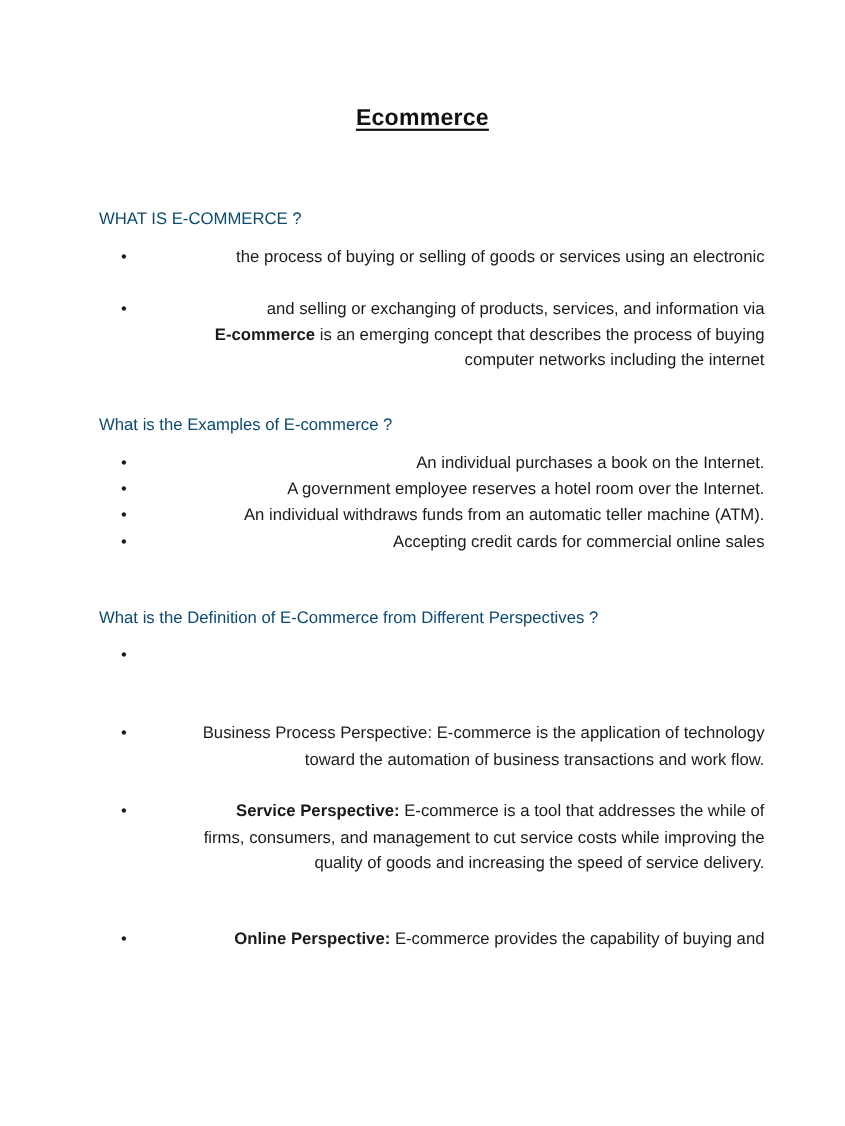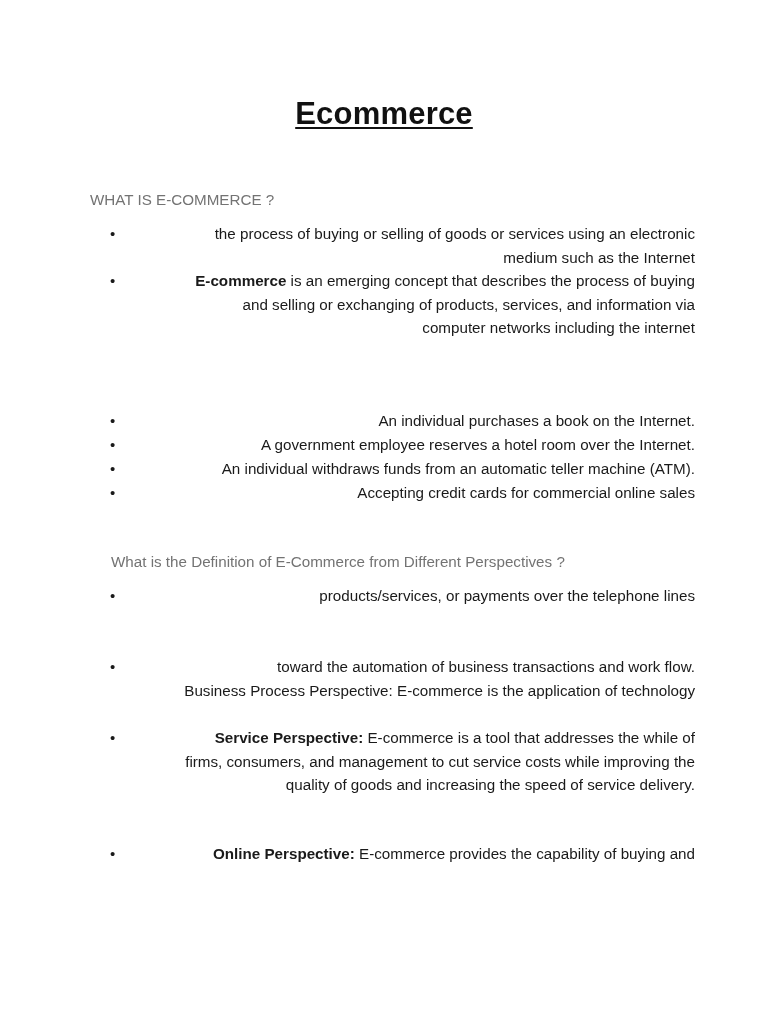--- a/index.html
+++ b/index.html
@@ -19,34 +19,34 @@
       position: absolute;
       left: 0; top: 0;
       width: 768px; height: 1024px;
       background: #ffffff;
     }
     .title {
       position: absolute;
       left: 0; width: 768px;
       top: 96px;
       text-align: center;
-      font-size: 31px;
+      font-size: 21px;
       font-weight: bold;
       text-decoration: underline;
       text-underline-offset: 3px;
       text-decoration-thickness: 2px;
       color: #111;
       letter-spacing: 0.2px;
     }
     .heading {
       position: absolute;
       left: 90px;
       font-size: 15.2px;
       line-height: 20px;
-      color: #737373;
+      color: #0c4a6e;
       white-space: nowrap;
     }
     .bullet {
       position: absolute;
       left: 110px;
       width: 580px;
       font-size: 15.2px;
       line-height: 23.6px;
       color: #1a1a1a;
     }
@@ -76,33 +76,33 @@
 <div class="page">
 
   <div class="title">Ecommerce</div>
 
   <div class="heading" style="top:190px;">WHAT IS E-COMMERCE ?</div>
 
   <div class="bullet" style="top:222px;">
     <span class="dot">•</span>
     <div class="text">
       <span class="line">the process of buying or selling of goods or services using an electronic</span>
-      <span class="line">medium such as the Internet</span>
     </div>
   </div>
 
   <div class="bullet" style="top:269px;">
     <span class="dot">•</span>
     <div class="text">
+      <span class="line">and selling or exchanging of products, services, and information via</span>
       <span class="line"><b>E-commerce</b><span> is an emerging concept that describes the process of buying</span></span>
-      <span class="line">and selling or exchanging of products, services, and information via</span>
       <span class="line">computer networks including the internet</span>
     </div>
   </div>
 
+  <div class="heading" style="top:377px;">What is the Examples of E-commerce ?</div>
 
   <div class="bullet" style="top:409px;">
     <span class="dot">•</span>
     <div class="text">
       <span class="line">An individual purchases a book on the Internet.</span>
     </div>
   </div>
   <div class="bullet" style="top:433px;">
     <span class="dot">•</span>
     <div class="text">
@@ -115,34 +115,33 @@
       <span class="line">An individual withdraws funds from an automatic teller machine (ATM).</span>
     </div>
   </div>
   <div class="bullet" style="top:481px;">
     <span class="dot">•</span>
     <div class="text">
       <span class="line">Accepting credit cards for commercial online sales</span>
     </div>
   </div>
 
-  <div class="heading" style="top:552px;margin-left:21px;">What is the Definition of E-Commerce from Different Perspectives ?</div>
+  <div class="heading" style="top:552px;">What is the Definition of E-Commerce from Different Perspectives ?</div>
 
   <div class="bullet" style="top:584px;">
     <span class="dot">•</span>
     <div class="text">
-      <span class="line">products/services, or payments over the telephone lines</span>
     </div>
   </div>
 
   <div class="bullet" style="top:655px;">
     <span class="dot">•</span>
     <div class="text">
+      <span class="line">Business Process Perspective: E-commerce is the application of technology</span>
       <span class="line">toward the automation of business transactions and work flow.</span>
-      <span class="line">Business Process Perspective: E-commerce is the application of technology</span>
     </div>
   </div>
 
   <div class="bullet" style="top:726px;">
     <span class="dot">•</span>
     <div class="text">
       <span class="line"><b>Service Perspective:</b><span> E-commerce is a tool that addresses the while of</span></span>
       <span class="line">firms, consumers, and management to cut service costs while improving the</span>
       <span class="line">quality of goods and increasing the speed of service delivery.</span>
     </div>

